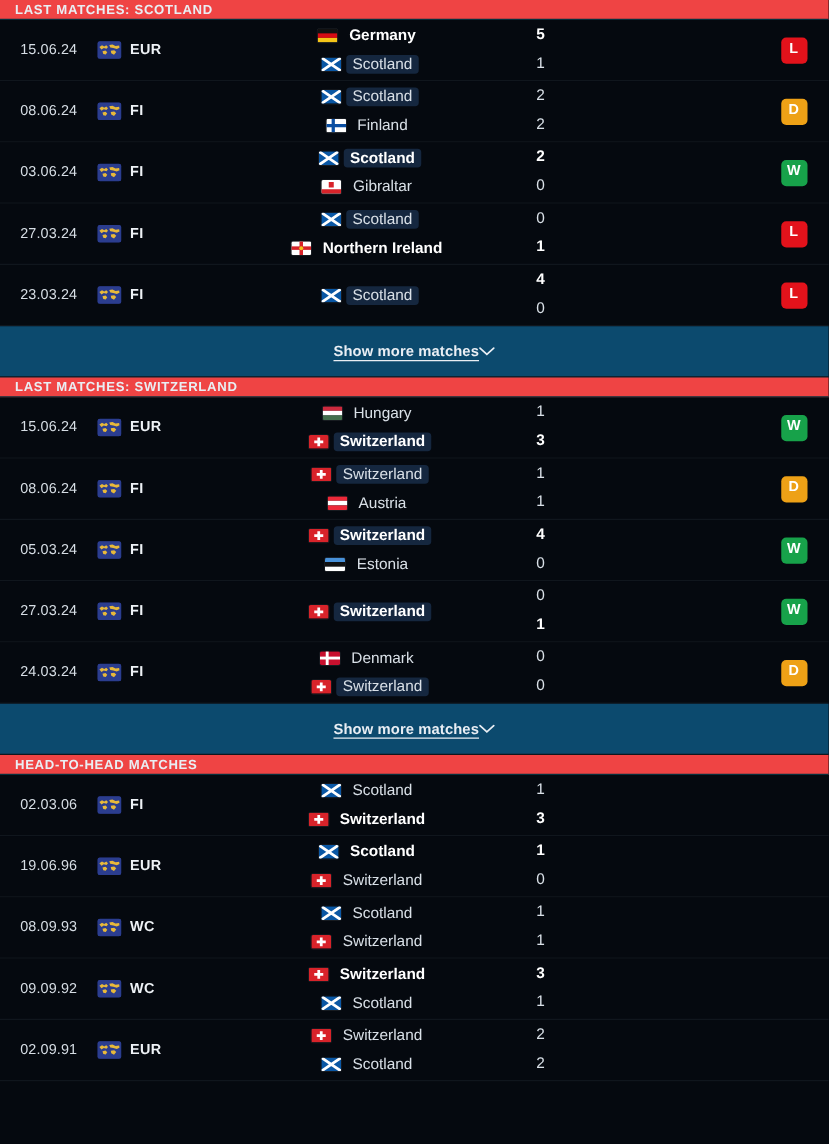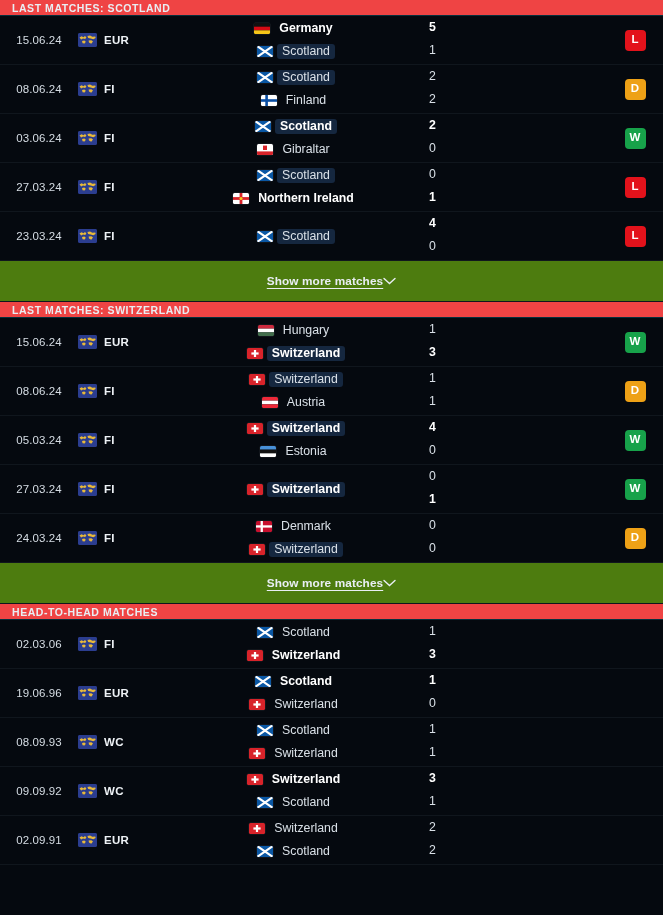--- a/index.html
+++ b/index.html
@@ -132,21 +132,21 @@
   }
   .badge.W{background:#17a24a;}
   .badge.D{background:#eea116;}
   .badge.L{background:#e3121b;}
 
   
   .showmore{
     height:40px;
     display:flex;align-items:center;justify-content:center;
     gap:0;
-    background:#4d7c0f;
+    background:#0c4a6e;
     border-bottom:1px solid #10161d;
     cursor:pointer;
   }
   .showmore-txt{
     font-size:11.8px;font-weight:bold;color:#e9eef4;
     text-decoration:underline;
     text-underline-offset:3px;
     letter-spacing:.1px;
   }
   .chev{display:block;width:13px;height:8px;}

